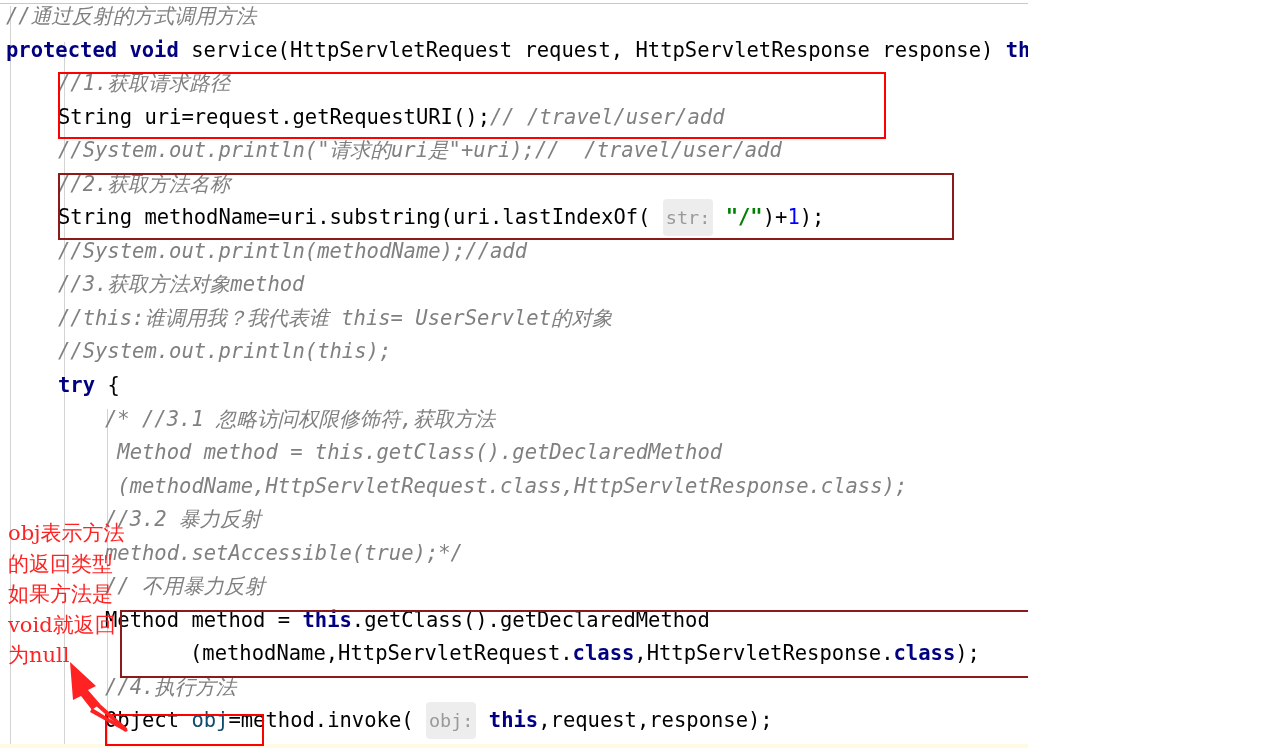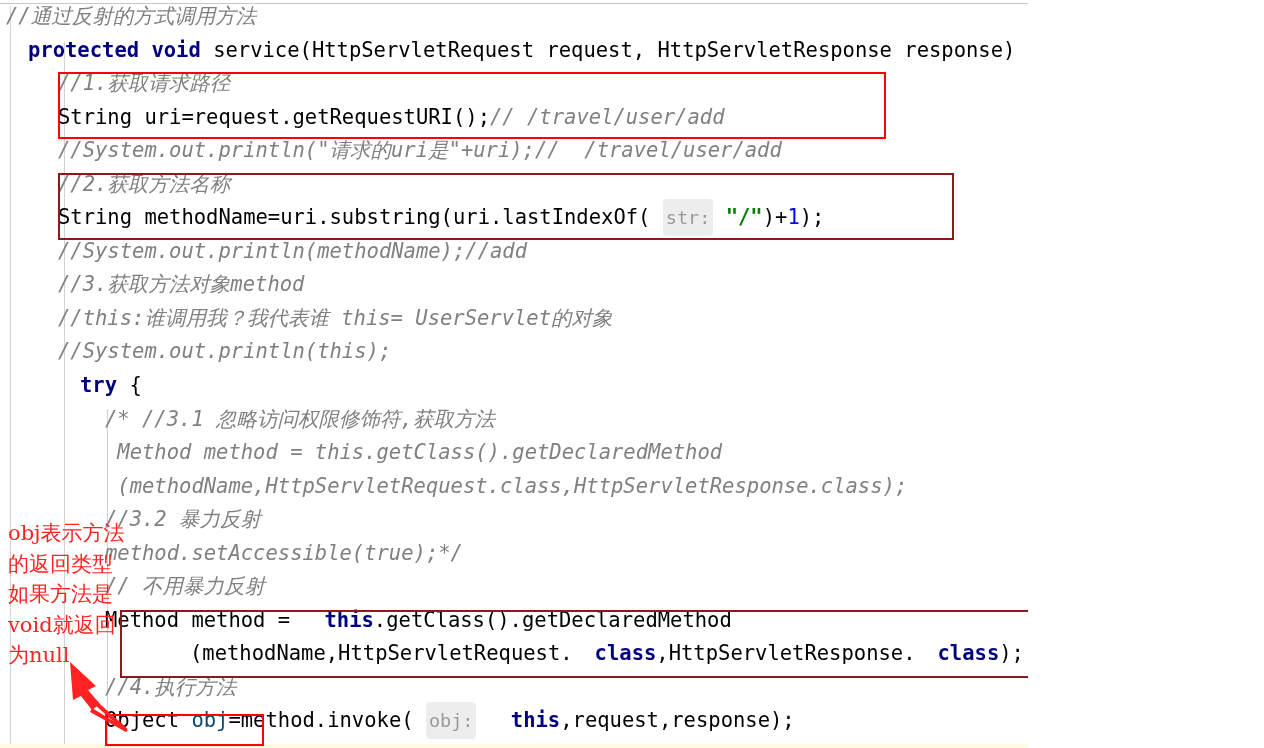--- a/index.html
+++ b/index.html
@@ -38,21 +38,21 @@
     line-height:33.55px;
     white-space:pre;
     color:#000000;
   }
   .ln{
     display:block;height:33.55px;
     padding-left:0;
   }
   
   .cmt{color:#808080;font-style:italic;}
-  .kw{color:#000080;font-weight:bold;margin-left:22px;}
+  .kw{color:#000080;font-weight:bold;}
   .str{color:#008000;font-weight:bold;}
   .num{color:#0000ff;}
   .hint{
     color:#9a9a9a;
     background:#ededed;
     border-radius:4px;
     padding:8px 3px;
     font-size:18.5px;
   }
   .dim{color:#0c4a6e;}

